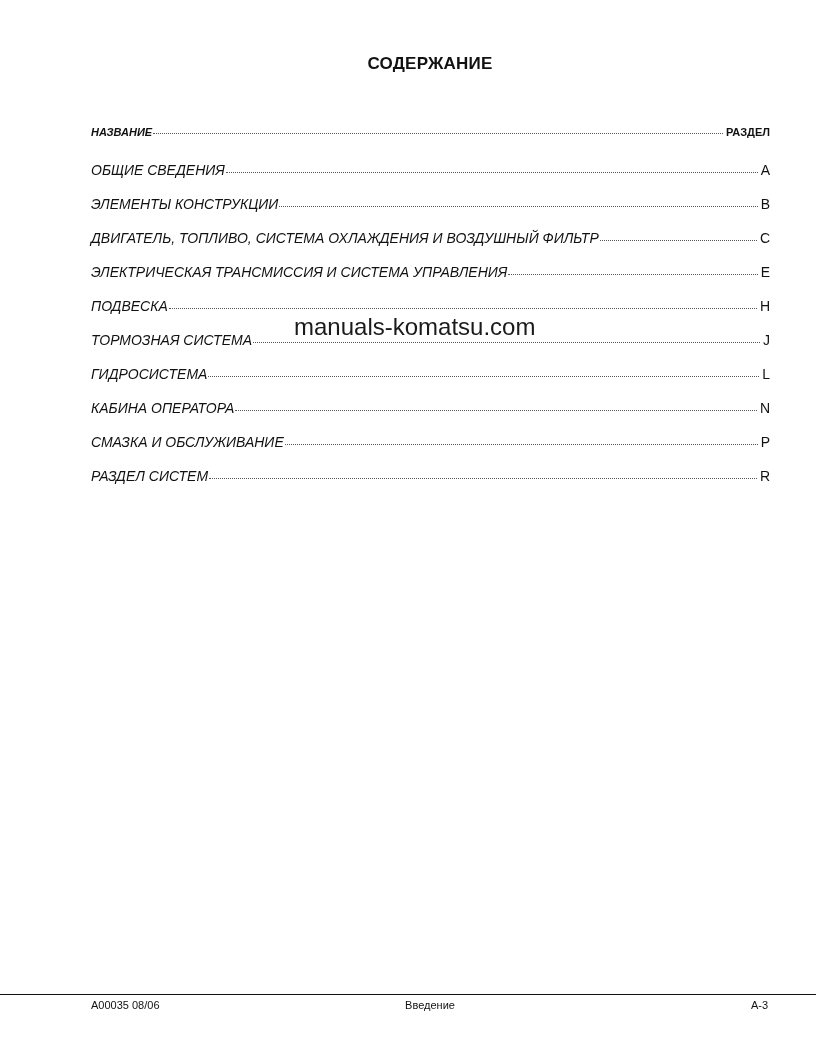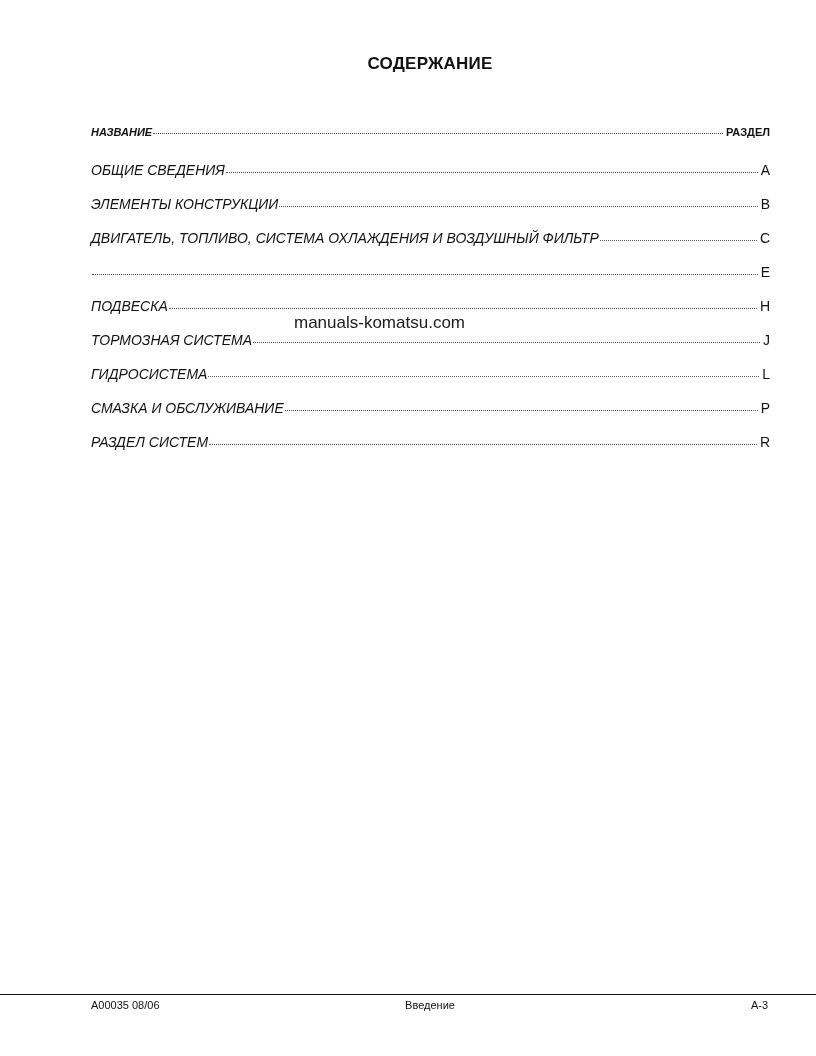--- a/index.html
+++ b/index.html
@@ -18,21 +18,21 @@
     }
     .row.header { font-weight: bold; font-size: 11px; height: 36px; }
     .row .label { flex: 0 0 auto; font-style: italic; }
     .row .leader {
       flex: 1 1 auto; overflow: hidden; margin: 0 1px;
       border-bottom: 1px dotted #555; height: 0; transform: translateY(-2px);
     }
     .row .code { flex: 0 0 auto; padding-left: 2px; }
     .watermark {
       position: absolute; left: 294px; top: 313px;
-      font-size: 17px; color: #1a1a1a; font-weight: normal;
+      font-size: 24px; color: #1a1a1a; font-weight: normal;
     }
     .footer-rule {
       position: absolute; left: 0; top: 994px; width: 816px; height: 1px; background: #111;
     }
     .footer {
       position: absolute; top: 999px; font-size: 11px;
     }
     .footer.left { left: 91px; }
     .footer.center { left: 0; width: 860px; text-align: center; }
     .footer.right { right: 48px; }
@@ -57,37 +57,43 @@
     <span class="label">ЭЛЕМЕНТЫ КОНСТРУКЦИИ</span>
     <span class="leader"></span>
     <span class="code">B</span>
   </div>
   <div class="row">
     <span class="label">ДВИГАТЕЛЬ, ТОПЛИВО, СИСТЕМА ОХЛАЖДЕНИЯ И ВОЗДУШНЫЙ ФИЛЬТР</span>
     <span class="leader"></span>
     <span class="code">C</span>
   </div>
   <div class="row">
+    <span class="label">ЭЛЕКТРИЧЕСКАЯ ТРАНСМИССИЯ И СИСТЕМА УПРАВЛЕНИЯ</span>
     <span class="leader"></span>
     <span class="code">E</span>
   </div>
   <div class="row">
     <span class="label">ПОДВЕСКА</span>
     <span class="leader"></span>
     <span class="code">H</span>
   </div>
   <div class="row">
     <span class="label">ТОРМОЗНАЯ СИСТЕМА</span>
     <span class="leader"></span>
     <span class="code">J</span>
   </div>
   <div class="row">
     <span class="label">ГИДРОСИСТЕМА</span>
     <span class="leader"></span>
     <span class="code">L</span>
+  </div>
+  <div class="row">
+    <span class="label">КАБИНА ОПЕРАТОРА</span>
+    <span class="leader"></span>
+    <span class="code">N</span>
   </div>
   <div class="row">
     <span class="label">СМАЗКА И ОБСЛУЖИВАНИЕ</span>
     <span class="leader"></span>
     <span class="code">P</span>
   </div>
   <div class="row">
     <span class="label">РАЗДЕЛ СИСТЕМ</span>
     <span class="leader"></span>
     <span class="code">R</span>

